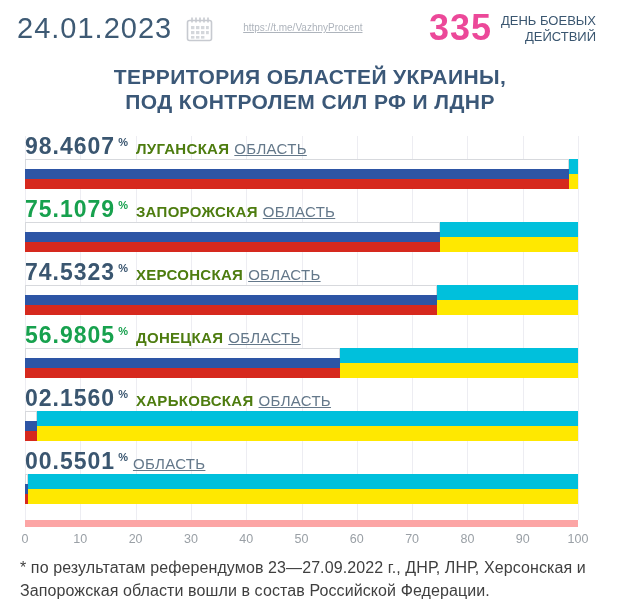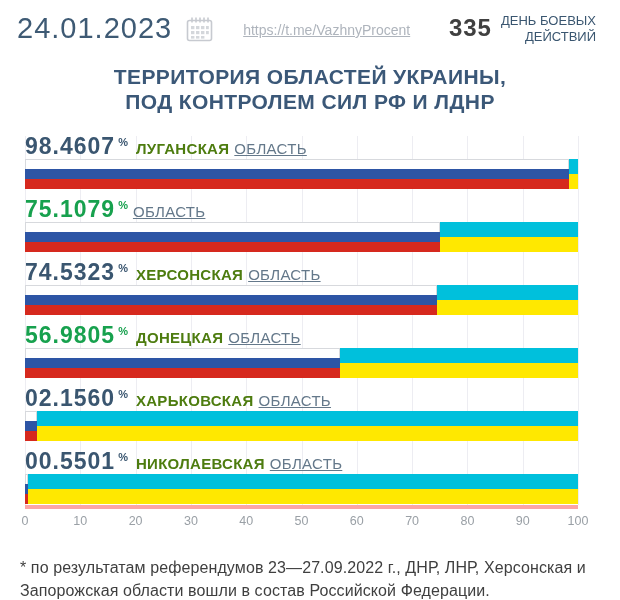--- a/index.html
+++ b/index.html
@@ -6,35 +6,35 @@
   html,body { background:#fff; }
   .page {
     position:relative; width:620px; height:600px; background:#ffffff;
     font-family:"Liberation Sans", sans-serif; overflow:hidden;
   }
 
   
   .header { position:absolute; top:10px; left:17px; right:24px; display:flex; align-items:flex-start; }
   .date { font-size:29px; color:#3e5a74; letter-spacing:1px; line-height:36px; }
   .cal { margin:6px 0 0 14px; }
-  .link { margin:12px 0 0 30px; font-size:14px; color:#aeb4bc; }
+  .link { margin:12px 0 0 30px; font-size:10px; color:#aeb4bc; }
   .spacer { flex:1; }
   .daybox { display:flex; align-items:center; }
-  .daynum { font-size:24px; font-weight:bold; color:#404040; line-height:36px; letter-spacing:1px; }
+  .daynum { font-size:36px; font-weight:bold; color:#ec4899; line-height:36px; letter-spacing:1px; }
   .daylabel { margin-left:9px; margin-top:2px; text-align:right; font-size:13px; font-weight:normal; color:#3a5670; line-height:1.2; }
 
   
   .title {
     position:absolute; top:64px; left:0; width:100%; text-align:center;
     font-size:21px; font-weight:bold; color:#3b5878; line-height:1.2; letter-spacing:0.4px;
   }
 
   
   .chart { position:absolute; left:25px; top:136px; width:553px; }
-  .plot { position:relative; padding-bottom:1px; border-bottom:4px solid #fca5a5; }
+  .plot { position:relative; padding-bottom:16px; border-bottom:7px solid #fca5a5; }
   .grid { position:absolute; top:0; left:0; right:0; bottom:0; }
   .gl { position:absolute; top:0; bottom:0; width:1px; background:#ededf2; }
 
   .row { position:relative; margin-bottom:10px; }
   .rowlabel { display:flex; align-items:baseline; height:21px; margin-bottom:2px; white-space:nowrap; }
   .val { font-size:23px; font-weight:bold; letter-spacing:1px; line-height:21px; }
   .pct { font-size:11px; font-weight:bold; margin-left:3px; position:relative; top:-8px; }
   .rname { font-size:15px; font-weight:bold; color:#4d7c0f; margin-left:8px; letter-spacing:0.3px; }
   .rsuffix { font-size:15px; color:#64788a; margin-left:5px; letter-spacing:0.3px;text-decoration:underline; }
 
@@ -134,20 +134,21 @@
             <div class="ua-c"></div>
             <div class="ua-y"></div>
           </div>
         </div>
       </div>
 
       <div class="row">
         <div class="rowlabel">
           <span class="val" style="color: rgb(23, 161, 78);">75.1079</span>
           <span class="pct" style="color: rgb(23, 161, 78);">%</span>
+          <span class="rname">ЗАПОРОЖСКАЯ</span>
           <span class="rsuffix">ОБЛАСТЬ</span>
         </div>
         <div class="bar">
           <div class="seg-ru" style="width: 75.1079%;">
             <div class="ru-w"></div>
             <div class="ru-b"></div>
             <div class="ru-r"></div>
           </div>
           <div class="seg-ua">
             <div class="ua-c"></div>
@@ -213,21 +214,20 @@
             <div class="ua-c"></div>
             <div class="ua-y"></div>
           </div>
         </div>
       </div>
 
       <div class="row" style="margin-bottom:0">
         <div class="rowlabel">
           <span class="val" style="color: rgb(58, 86, 112);">00.5501</span>
           <span class="pct" style="color: rgb(58, 86, 112);">%</span>
-          <span class="rname">НИКОЛАЕВСКАЯ</span>
           <span class="rsuffix">ОБЛАСТЬ</span>
         </div>
         <div class="bar">
           <div class="seg-ru" style="width: 0.5501%;">
             <div class="ru-w"></div>
             <div class="ru-b"></div>
             <div class="ru-r"></div>
           </div>
           <div class="seg-ua">
             <div class="ua-c"></div>

